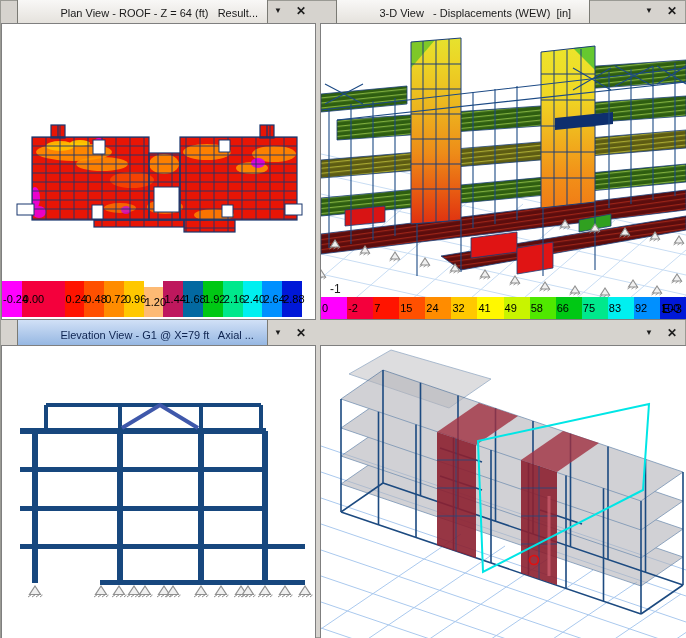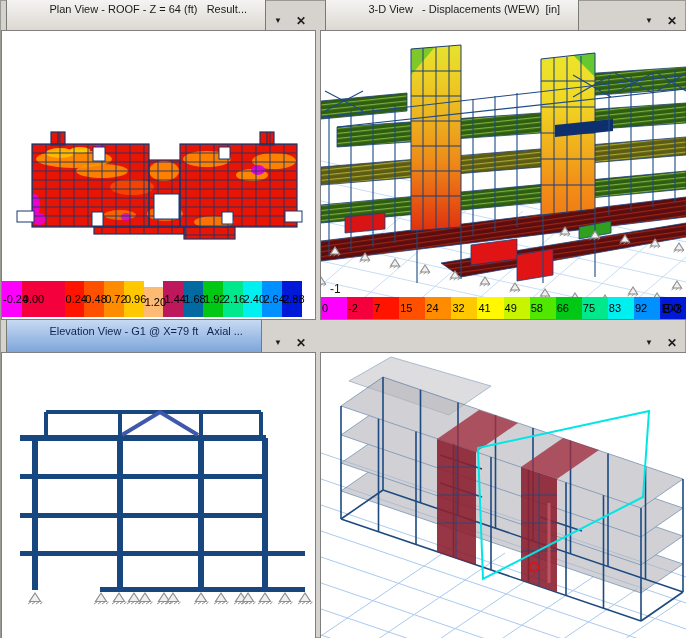--- a/index.html
+++ b/index.html
@@ -2,21 +2,21 @@
 <html><head>
 <meta charset="utf-8">
 <style>
   html,body{margin:0;padding:0;background:#d6d3ce;}
   .window{position:relative;width:686px;height:638px;background:#d6d3ce;
     display:grid;grid-template-columns:315px 4px 367px;grid-template-rows:319px 3px 316px;
     font-family:"Liberation Sans",sans-serif;box-sizing:border-box;border:1px solid #9a9a94;}
   .panel{display:flex;flex-direction:column;min-width:0;min-height:0;}
   .p-tl{grid-column:1;grid-row:1}.p-tr{grid-column:3;grid-row:1}
   .p-bl{grid-column:1;grid-row:3}.p-br{grid-column:3;grid-row:3}
-  .tabbar{height:29px;display:flex;align-items:flex-end;padding-left:5px;box-sizing:border-box;}
+  .tabbar{height:22px;display:flex;align-items:center;padding-left:16px;box-sizing:border-box;}
   .tab{border:1px solid #7a7a74;border-bottom:none;border-radius:6px 6px 0 0;
     background:linear-gradient(#ffffff,#dcd8d1);padding:3px 18px 3px 18px;
     font-size:11px;color:#1a1a1a;white-space:pre;max-width:235px;overflow:hidden;}
   .tab.active{background:linear-gradient(#dfeafb,#7da6da);color:#0e2450;}
   .tab-label{white-space:pre;}
   .tab-tools{margin-left:auto;display:flex;align-items:center;gap:14px;padding:0 10px 3px 6px;}
   .tool{font-size:8px;color:#1c1c1c;cursor:default;line-height:1;}
   .tool.close{font-size:12px;font-weight:bold;}
   .content{flex:1;position:relative;background:#ffffff;border:1px solid #7f7f7f;overflow:hidden;}
   svg{display:block;}

